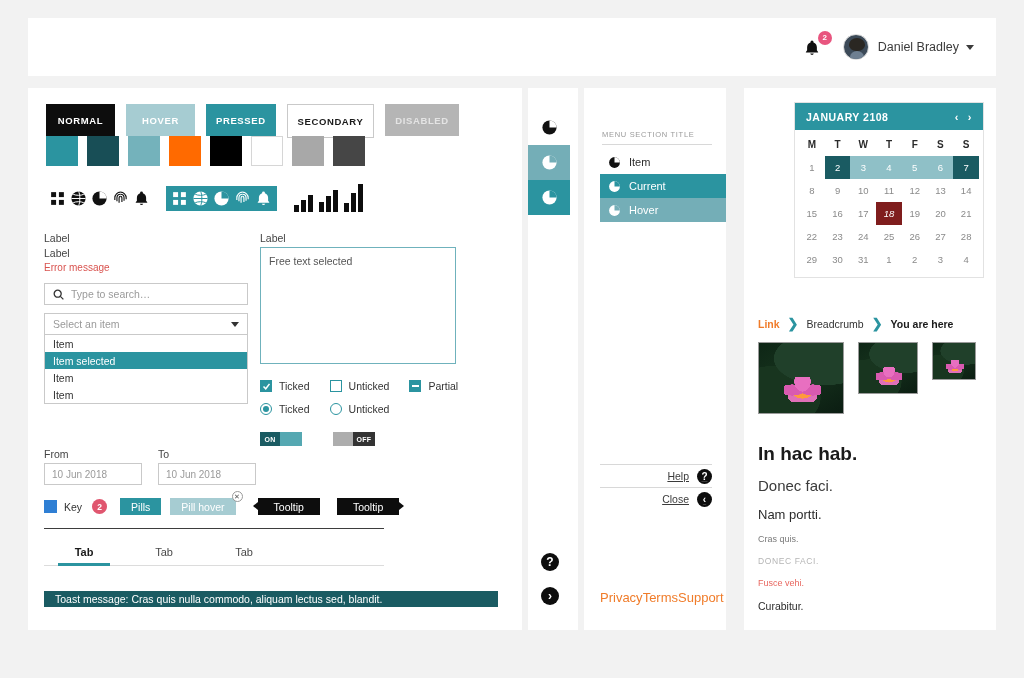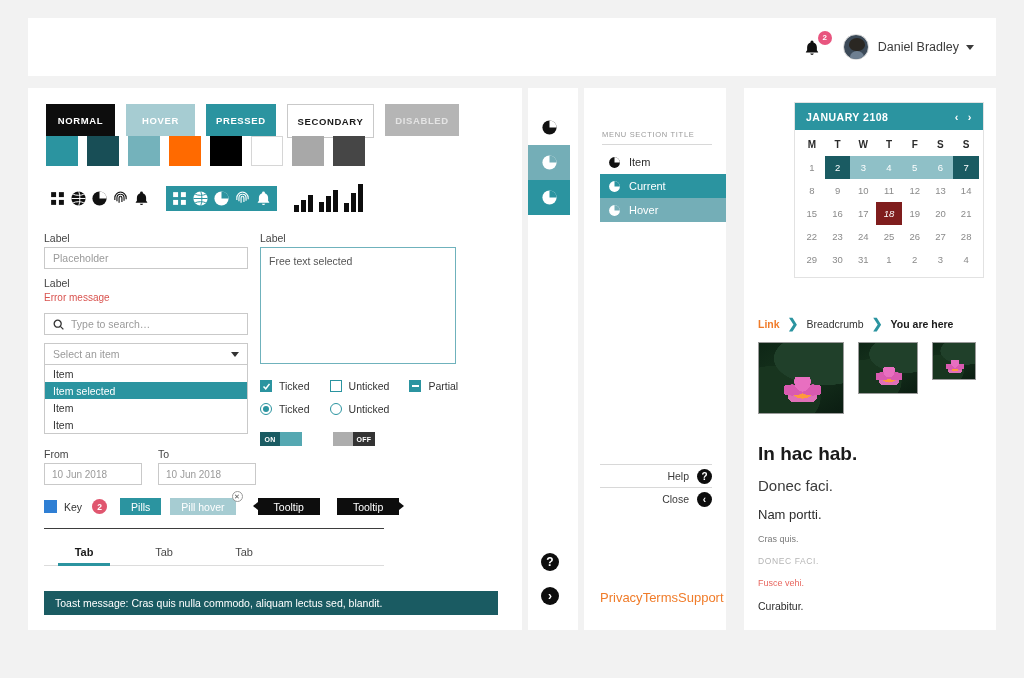--- a/index.html
+++ b/index.html
@@ -174,21 +174,21 @@
     padding-bottom: 7px; position: relative;
   }
   .tab.active { font-weight: bold; color: #1a1a1a; }
   .tab.active::after {
     content: ""; position: absolute; left: 14px; right: 14px; bottom: -1px;
     height: 3px; background: #2b94a0;
   }
 
   
   .toast {
-    position: absolute; left: 0px; top: 503px; width: 454px; height: 24px;
+    position: absolute; left: 0px; top: 503px; width: 454px; height: 16px;
     background: #1a5b62; color: #fff; font-size: 10.5px;
     display: flex; align-items: center; padding-left: 11px;
   }
 
   
   .col2 { position: absolute; left: 232px; top: 144px; width: 200px; }
   .textarea {
     width: 196px; height: 117px; border: 1px solid #6fb2bc; background: #fff;
     font-size: 10.5px; color: #555; padding: 7px 8px;
   }
@@ -236,21 +236,21 @@
   .menu-list { position: absolute; left: 16px; top: 62px; width: 126px; }
   .menu-item { height: 24px; display: flex; align-items: center; padding-left: 8px; font-size: 11px; }
   .menu-item.plain { color: #2b2b2b; }
   .menu-item.current { background: #2b94a0; color: #fff; }
   .menu-item.hover { background: #74aeb7; color: #fff; }
   .menu-item svg { margin-right: 8px; }
 
   .menu-bottom { position: absolute; left: 16px; top: 376px; width: 112px; }
   .mb-row {
     height: 23px; display: flex; align-items: center; justify-content: flex-end;
-    border-top: 1px solid #d8d8d8; font-size: 10.5px; color: #3b3b3b;
+    border-top: 1px solid #d8d8d8; font-size: 10.5px; color: #3b3b3b; text-decoration: underline;
   }
   .mb-row .circ { margin-bottom: 0; margin-left: 8px; width: 15px; height: 15px; font-size: 10px; }
   .footer-links {
     position: absolute; left: 16px; top: 502px; width: 112px;
     display: flex; justify-content: space-between; font-size: 13px; color: #f07c2a;
   }
 
   
   .cal { position: absolute; left: 50px; top: 14px; width: 190px; border: 1px solid #e2e2e2; background: #fff; }
   .cal-head {
@@ -414,21 +414,20 @@
         <div class="bar-set">
           <div class="bar" style="height:9px"></div>
           <div class="bar" style="height:19px"></div>
           <div class="bar" style="height:28px"></div>
         </div>
       </div>
     </div>
 
     <div class="form-col" style="left:16px;">
       <span class="lbl">Label</span>
-      <div class="field">Placeholder</div>
 
       <span class="lbl">Label</span>
       <span class="err-msg">Error message</span>
 
       <div class="field search">
         <span class="search-ic">
           <svg width="13" height="13" viewBox="0 0 24 24" fill="none" stroke="#333" stroke-width="2.4">
               <circle cx="10.5" cy="10.5" r="6.5"></circle>
               <path d="M15.5 15.5L21 21"></path>
             </svg>

